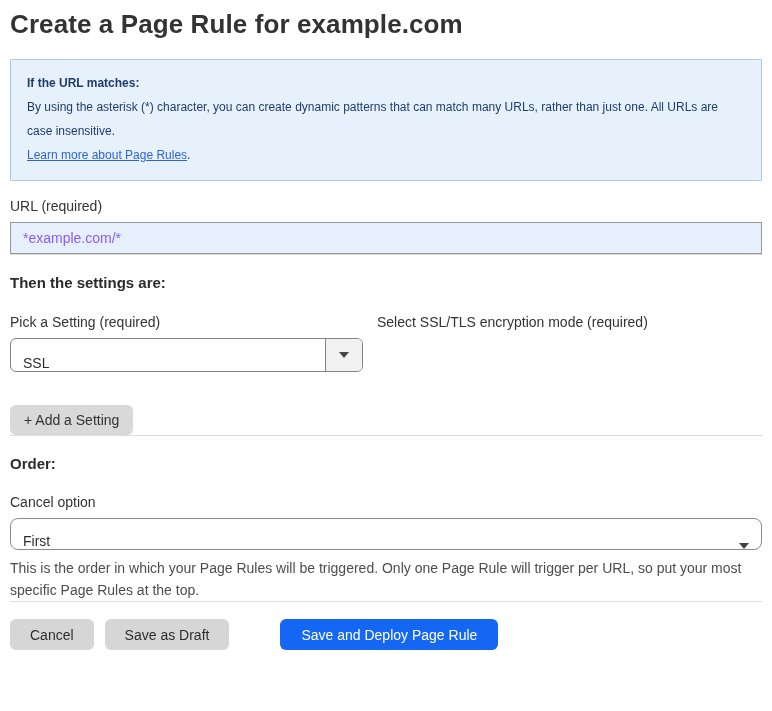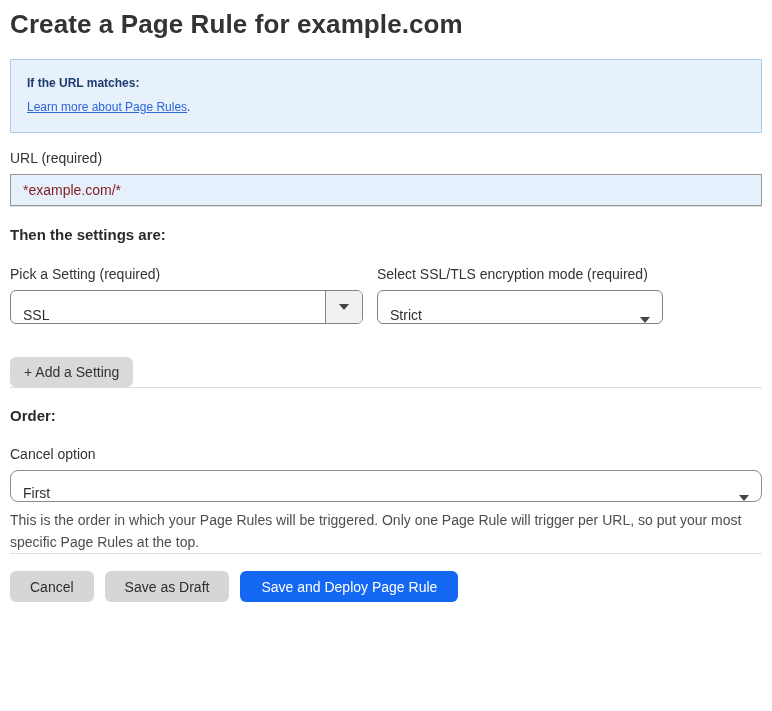--- a/index.html
+++ b/index.html
@@ -50,21 +50,21 @@
 
   .url-section { margin-top: 17px; }
   input.url-input {
     width: 752px;
     height: 32px;
     background: #e6effc;
     border: 1px solid #979797;
     border-radius: 0;
     padding: 0 12px;
     font-size: 14px;
-    color: #7f1d1d;
+    color: #8b5cf6;
     font-family: "Liberation Sans", "DejaVu Sans", sans-serif;
     outline: none;
   }
 
   hr.divider {
     border: none;
     border-top: 1px solid #dcdcdc;
     margin: 0;
   }
   .divider-1 { margin-top: 40px; }
@@ -145,20 +145,21 @@
     padding: 0 20px;
   }
   .btn-gray {
     background: #d6d6d6;
     color: #2d2d2d;
   }
   .btn-primary {
     background: #1467f2;
     color: #ffffff;
     padding: 0 21px;
+    margin-left: 40px;
   }
   .add-setting-btn {
     margin-top: 33px;
     height: 30px;
     background: #d9d9d9;
     color: #333333;
     padding: 0 14px;
   }
 
   .order-section-label { margin-top: 22px; }
@@ -179,20 +180,21 @@
 </style>
 </head>
 <body>
 
 <div class="page">
 
   <h1 class="page-title">Create a Page Rule for example.com</h1>
 
   <div class="info-box">
     <div class="info-heading">If the URL matches:</div>
+    <div class="info-body">By using the asterisk (*) character, you can create dynamic patterns that can match many URLs, rather than just one. All URLs are case insensitive.</div>
     <div>
       <a class="info-link">Learn more about Page Rules</a><span class="info-link-suffix">.</span>
     </div>
   </div>
 
   <div class="url-section">
     <div class="field-label">URL (required)</div>
     <input class="url-input" type="text" value="*example.com/*" style="">
   </div>
 
@@ -205,26 +207,20 @@
       <div class="field-label">Pick a Setting (required)</div>
       <div class="dropdown">
         <span class="dd-value">SSL</span>
         <span class="dd-arrow-box">
           <span class="caret"></span>
         </span>
       </div>
     </div>
     <div class="settings-col-2">
       <div class="field-label">Select SSL/TLS encryption mode (required)</div>
-      <div class="dropdown">
-        <span class="dd-value">Strict</span>
-        <span class="dd-arrow-plain">
-          <span class="caret"></span>
-        </span>
-      </div>
     </div>
   </div>
 
   <button class="btn add-setting-btn">+ Add a Setting</button>
 
   <hr class="divider divider-2">
 
   <div class="section-heading">Order:</div>
 
   <div class="field-label order-section-label">Cancel option</div>

